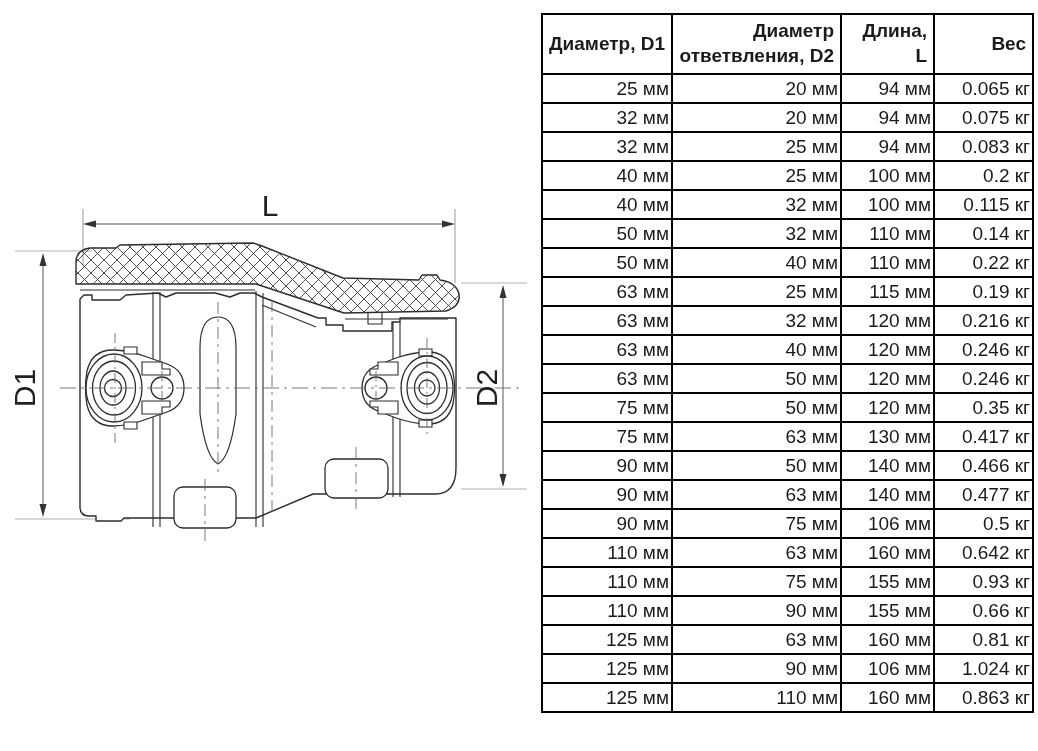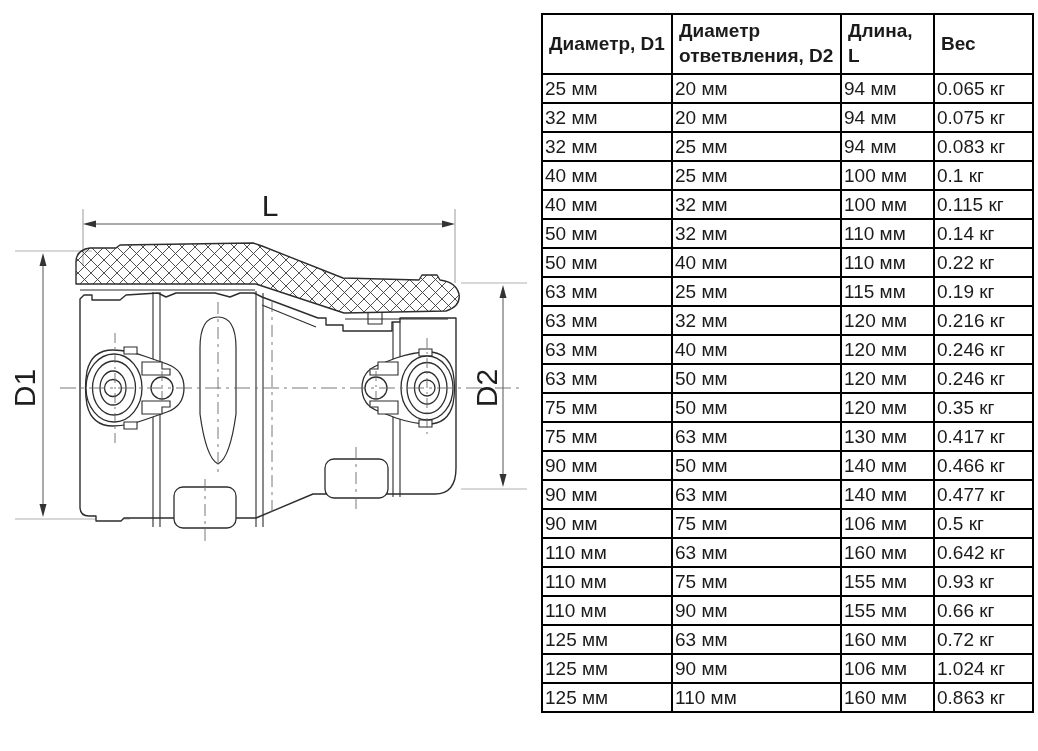--- a/index.html
+++ b/index.html
@@ -4,21 +4,21 @@
 <style>
   html,body { margin:0; padding:0; background:#fff; }
   .page {
     position:relative; width:1038px; height:751px; background:#ffffff;
     font-family:"Liberation Sans", sans-serif; overflow:hidden;
   }
   .drawing { position:absolute; left:0; top:0; }
   table.spec {
     position:absolute; left:541px; top:13px; width:491px;
     border-collapse:collapse; table-layout:fixed;
-    text-align:left; color:#1b1b1b;
+    text-align:right; color:#1b1b1b;
   }
   table.spec th, table.spec td { border:2px solid #000; background:#fff; }
   table.spec th {
     font-size:19px; font-weight:bold; height:58px; line-height:1.3; padding:0 6px;
   }
   table.spec td {
     font-size:19px; font-weight:normal; height:27px; padding:0 2px; white-space:nowrap;
   }
 </style>
 </head>
@@ -141,21 +141,21 @@
         <tr>
           <td>32 мм</td>
           <td>25 мм</td>
           <td>94 мм</td>
           <td>0.083 кг</td>
         </tr>
         <tr>
           <td>40 мм</td>
           <td>25 мм</td>
           <td>100 мм</td>
-          <td>0.1 кг</td>
+          <td>0.2 кг</td>
         </tr>
         <tr>
           <td>40 мм</td>
           <td>32 мм</td>
           <td>100 мм</td>
           <td>0.115 кг</td>
         </tr>
         <tr>
           <td>50 мм</td>
           <td>32 мм</td>
@@ -237,21 +237,21 @@
         <tr>
           <td>110 мм</td>
           <td>90 мм</td>
           <td>155 мм</td>
           <td>0.66 кг</td>
         </tr>
         <tr>
           <td>125 мм</td>
           <td>63 мм</td>
           <td>160 мм</td>
-          <td>0.72 кг</td>
+          <td>0.81 кг</td>
         </tr>
         <tr>
           <td>125 мм</td>
           <td>90 мм</td>
           <td>106 мм</td>
           <td>1.024 кг</td>
         </tr>
         <tr>
           <td>125 мм</td>
           <td>110 мм</td>

